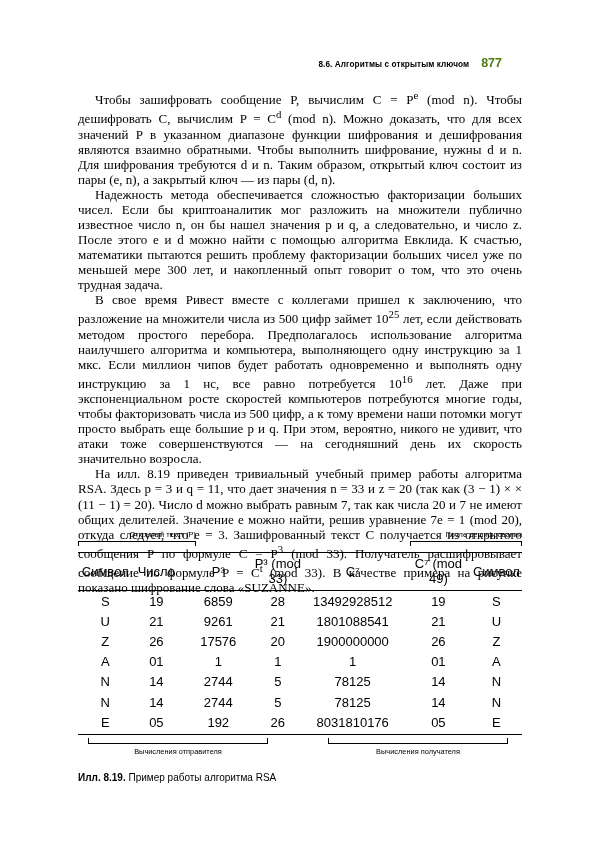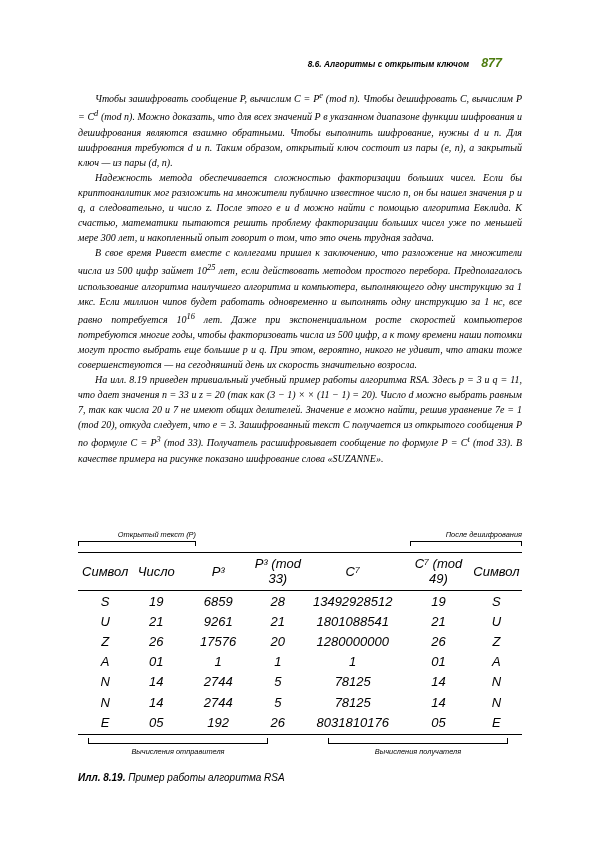--- a/index.html
+++ b/index.html
@@ -13,21 +13,20 @@
     font-family: "Liberation Serif", serif;
     color: #000000;
     position: relative;
   }
   .page {
     position: relative;
     width: 580px;
     height: 848px;
     box-sizing: border-box;
     padding: 6px;
-    font-style: italic;
   }
   .header {
     position: absolute;
     top: 56px;
     left: 78px;
     right: 78px;
     display: flex;
     align-items: baseline;
     justify-content: flex-end;
     font-family: "Liberation Sans", sans-serif;
@@ -42,21 +41,21 @@
   .header-pageno {
     font-size: 12.5px;
     font-weight: bold;
     color: #4d7c0f;
   }
   .body-text {
     position: absolute;
     top: 88px;
     left: 78px;
     width: 444px;
-    font-size: 10px;
+    font-size: 13px;
     line-height: 15.05px;
     text-align: justify;
     text-justify: inter-word;
     hyphens: auto;
   }
   .body-text p {
     margin: 0;
     text-indent: 17px;
   }
 
@@ -210,21 +209,21 @@
             <td class="gapcol"></td>
             <td class="c-c7m">21</td>
             <td class="c-sym2">U</td>
           </tr>
           <tr>
             <td class="c-sym1">Z</td>
             <td class="c-num">26</td>
             <td class="gapcol"></td>
             <td class="c-p3">17576</td>
             <td class="c-p3m">20</td>
-            <td class="c-c7">1280000000</td>
+            <td class="c-c7">1900000000</td>
             <td class="gapcol"></td>
             <td class="c-c7m">26</td>
             <td class="c-sym2">Z</td>
           </tr>
           <tr>
             <td class="c-sym1">A</td>
             <td class="c-num">01</td>
             <td class="gapcol"></td>
             <td class="c-p3">1</td>
             <td class="c-p3m">1</td>

